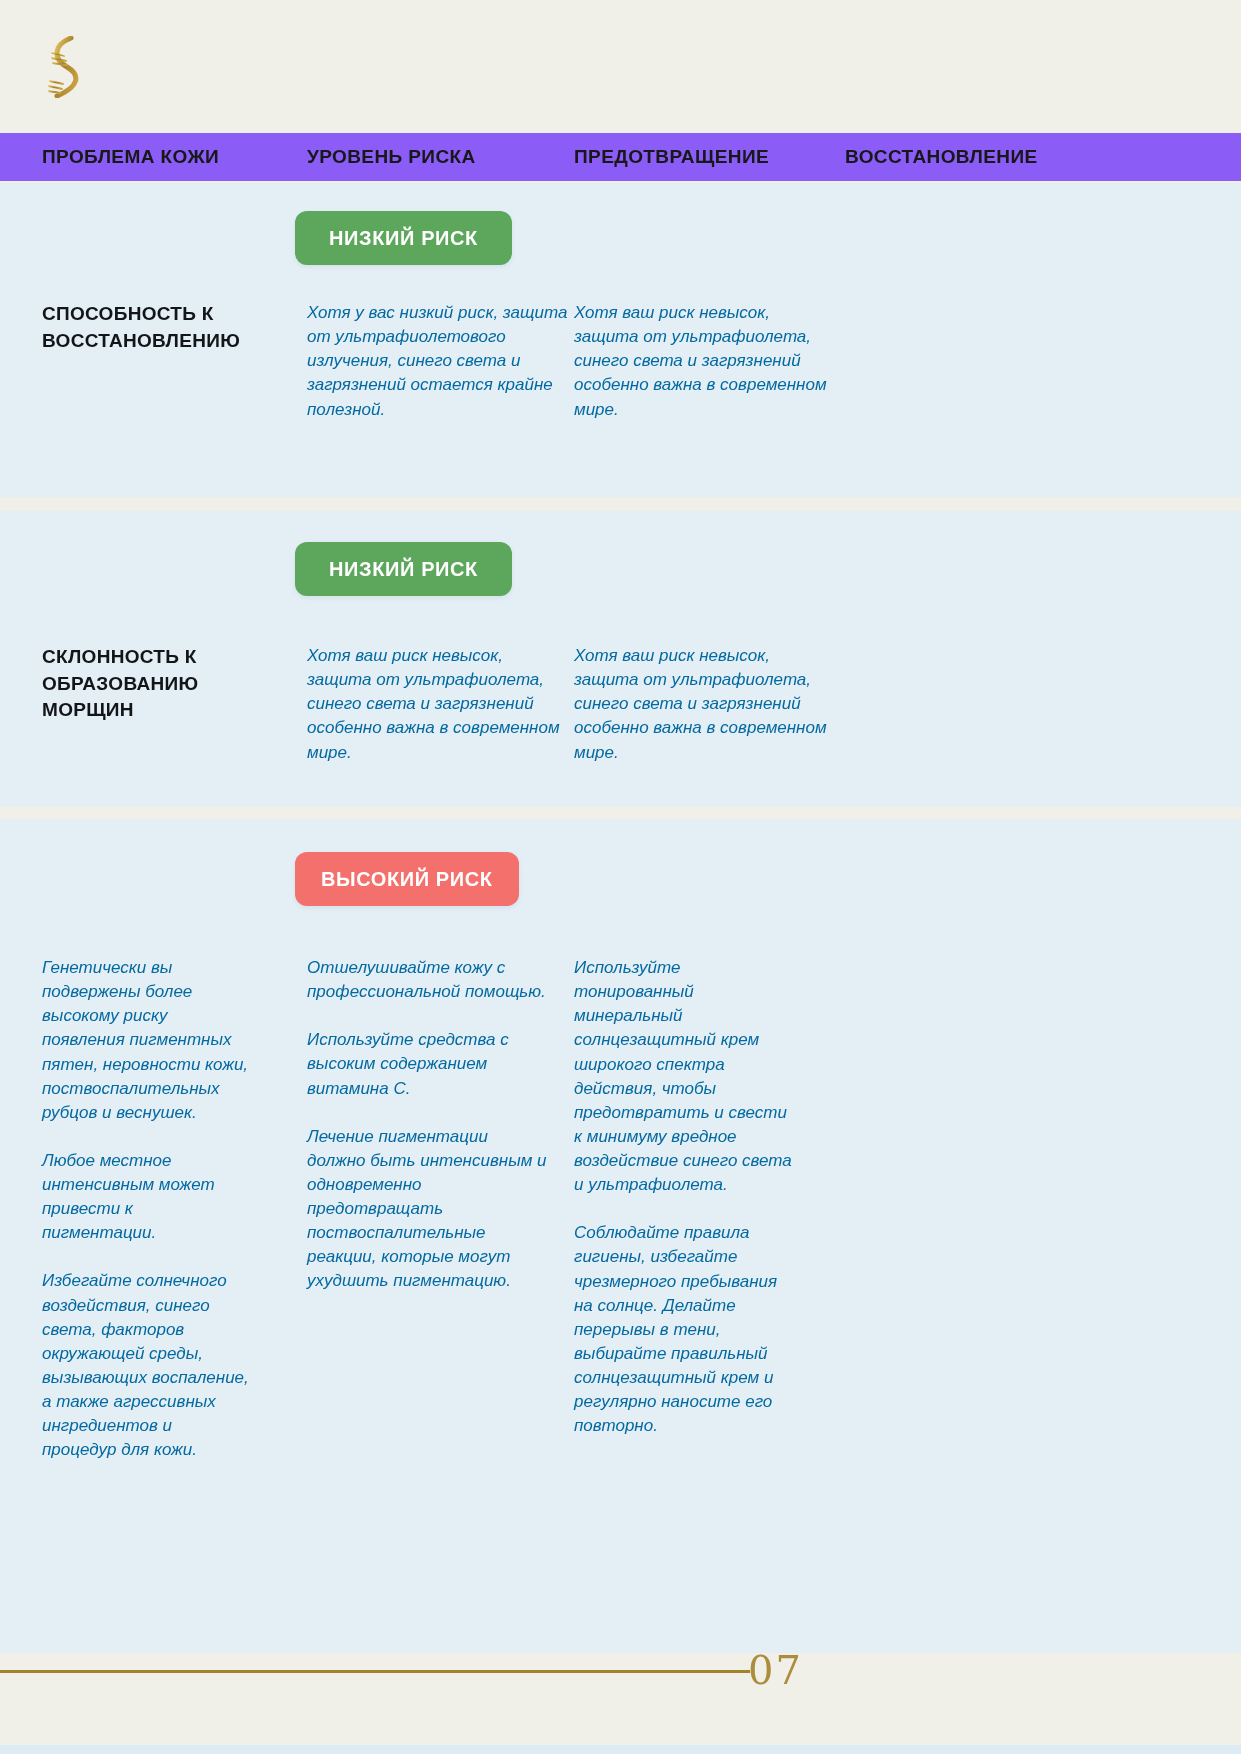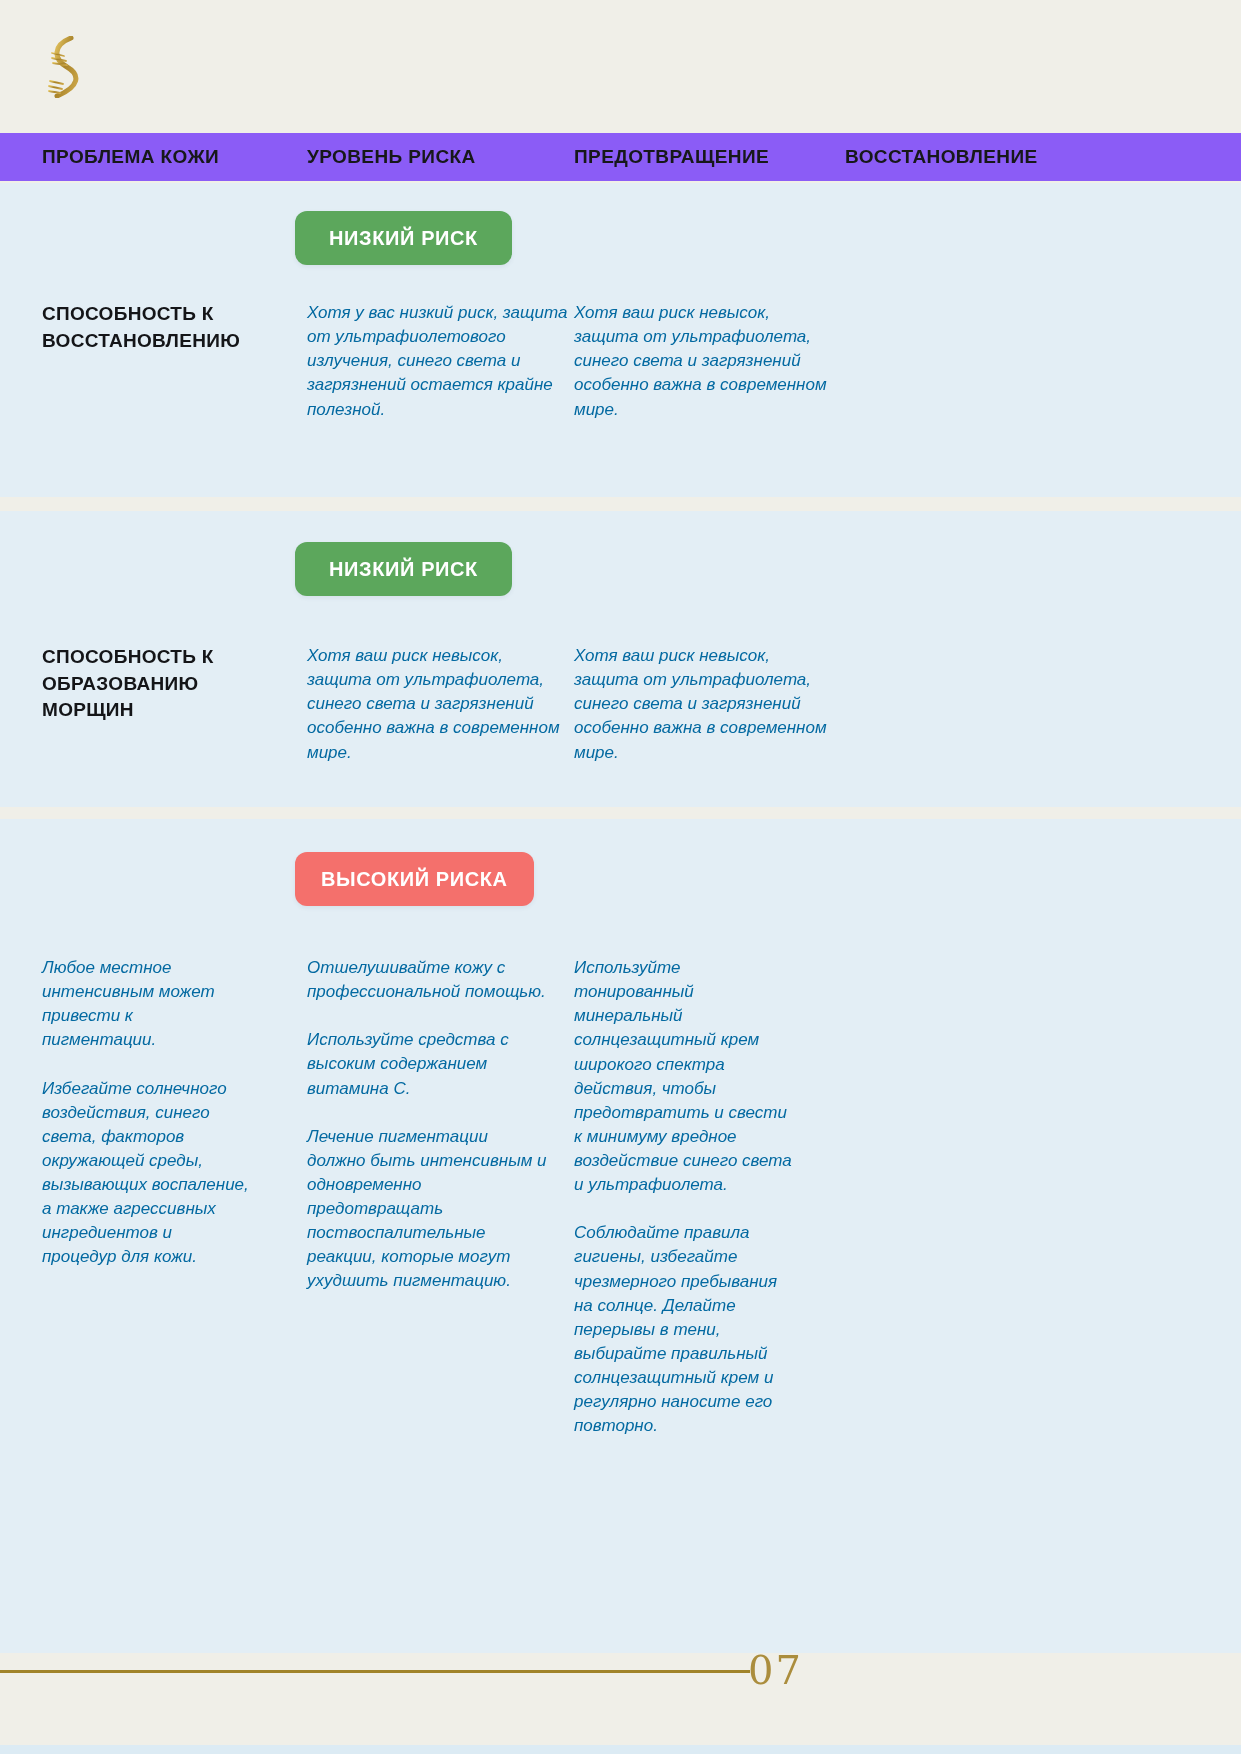--- a/index.html
+++ b/index.html
@@ -160,37 +160,38 @@
     </div>
     <div class="cell"></div>
   </div>
 </div>
 
 <div class="card card-2">
   <div class="grid-row badge-row">
     <div class="risk-badge" style="background: rgb(92, 167, 92);">НИЗКИЙ РИСК</div>
   </div>
   <div class="grid-row">
-    <div class="row-title">СПОСОБНОСТЬ К ОБРАЗОВАНИЮ МОРЩИН</div>
+    <div class="row-title">СКЛОННОСТЬ К ОБРАЗОВАНИЮ МОРЩИН</div>
     <div class="cell w-260">
       <p>Хотя ваш риск невысок, защита от ультрафиолета, синего света и загрязнений особенно важна в современном мире.</p>
     </div>
     <div class="cell w-260">
       <p>Хотя ваш риск невысок, защита от ультрафиолета, синего света и загрязнений особенно важна в современном мире.</p>
     </div>
     <div class="cell"></div>
   </div>
 </div>
 
 <div class="card card-3">
   <div class="grid-row badge-row">
-    <div class="risk-badge" style="background: rgb(244, 112, 108);">ВЫСОКИЙ РИСКА</div>
+    <div class="risk-badge" style="background: rgb(244, 112, 108);">ВЫСОКИЙ РИСК</div>
   </div>
   <div class="grid-row">
     <div class="cell w-205">
+      <p>Генетически вы подвержены более высокому риску появления пигментных пятен, неровности кожи, поствоспалительных рубцов и веснушек.</p>
       <p>Любое местное интенсивным может привести к пигментации.</p>
       <p>Избегайте солнечного воздействия, синего света, факторов окружающей среды, вызывающих воспаление, а также агрессивных ингредиентов и процедур для кожи.</p>
     </div>
     <div class="cell w-235">
       <p>Отшелушивайте кожу с профессиональной помощью.</p>
       <p>Используйте средства с высоким содержанием витамина C.</p>
       <p>Лечение пигментации должно быть интенсивным и одновременно предотвращать поствоспалительные реакции, которые могут ухудшить пигментацию.</p>
     </div>
     <div class="cell w-215">
       <p>Используйте тонированный минеральный солнцезащитный крем широкого спектра действия, чтобы предотвратить и свести к минимуму вредное воздействие синего света и ультрафиолета.</p>

